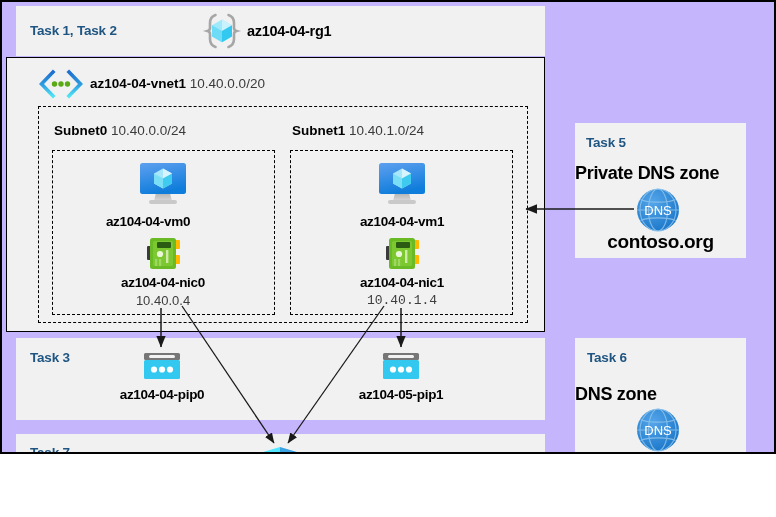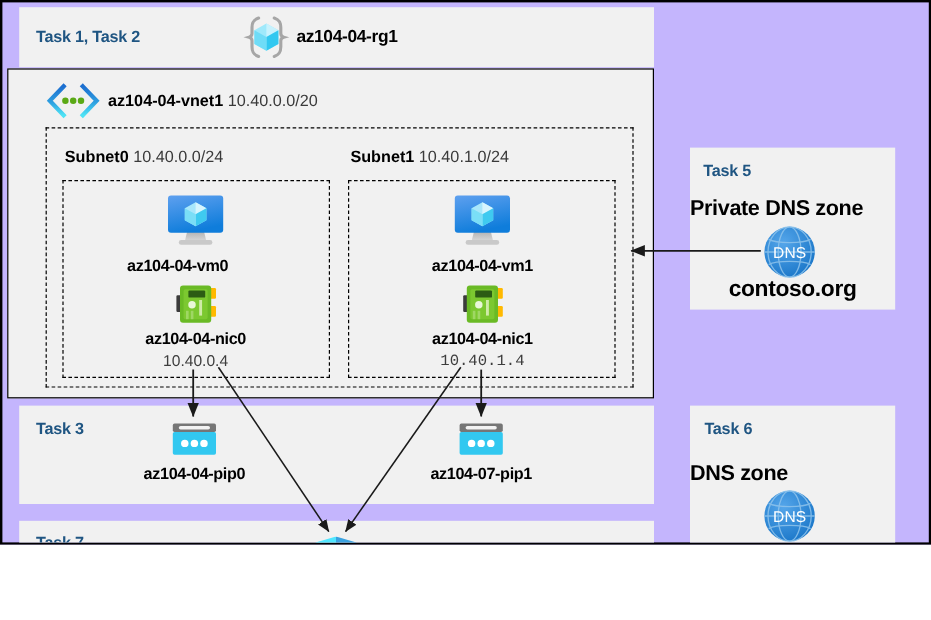--- a/index.html
+++ b/index.html
@@ -267,21 +267,21 @@
     <svg width="42" height="32" viewBox="0 0 42 32">
       <rect x="3" y="2" width="36" height="7" rx="1.5" fill="#767676"></rect>
       <rect x="8" y="4" width="26" height="3" rx="1.5" fill="#f2f2f2"></rect>
       <rect x="3" y="9" width="36" height="19" rx="1.5" fill="#32c8f0"></rect>
       <circle cx="13" cy="18.5" r="3.1" fill="#ffffff"></circle>
       <circle cx="21" cy="18.5" r="3.1" fill="#ffffff"></circle>
       <circle cx="29" cy="18.5" r="3.1" fill="#ffffff"></circle>
     </svg>
   </div>
 
-  <div class="node-label" style="left:329px; top:385px; width:140px;">az104-07-pip1</div>
+  <div class="node-label" style="left:329px; top:385px; width:140px;">az104-05-pip1</div>
 
   <div class="panel" style="left:14px; top:432px; width:529px; height:78px;"></div>
 
   <div class="task-label" style="left:28px; top:443px;">Task 7</div>
 
   <div class="icon" style="left:258px; top:443px;">
     <svg width="40" height="44" viewBox="0 0 40 44">
       <defs>
         <clipPath id="shieldClip">
           <path d="M20 2 L37 7 L37 21 C37 31 29 38 20 42 C11 38 3 31 3 21 L3 7 Z"></path>

